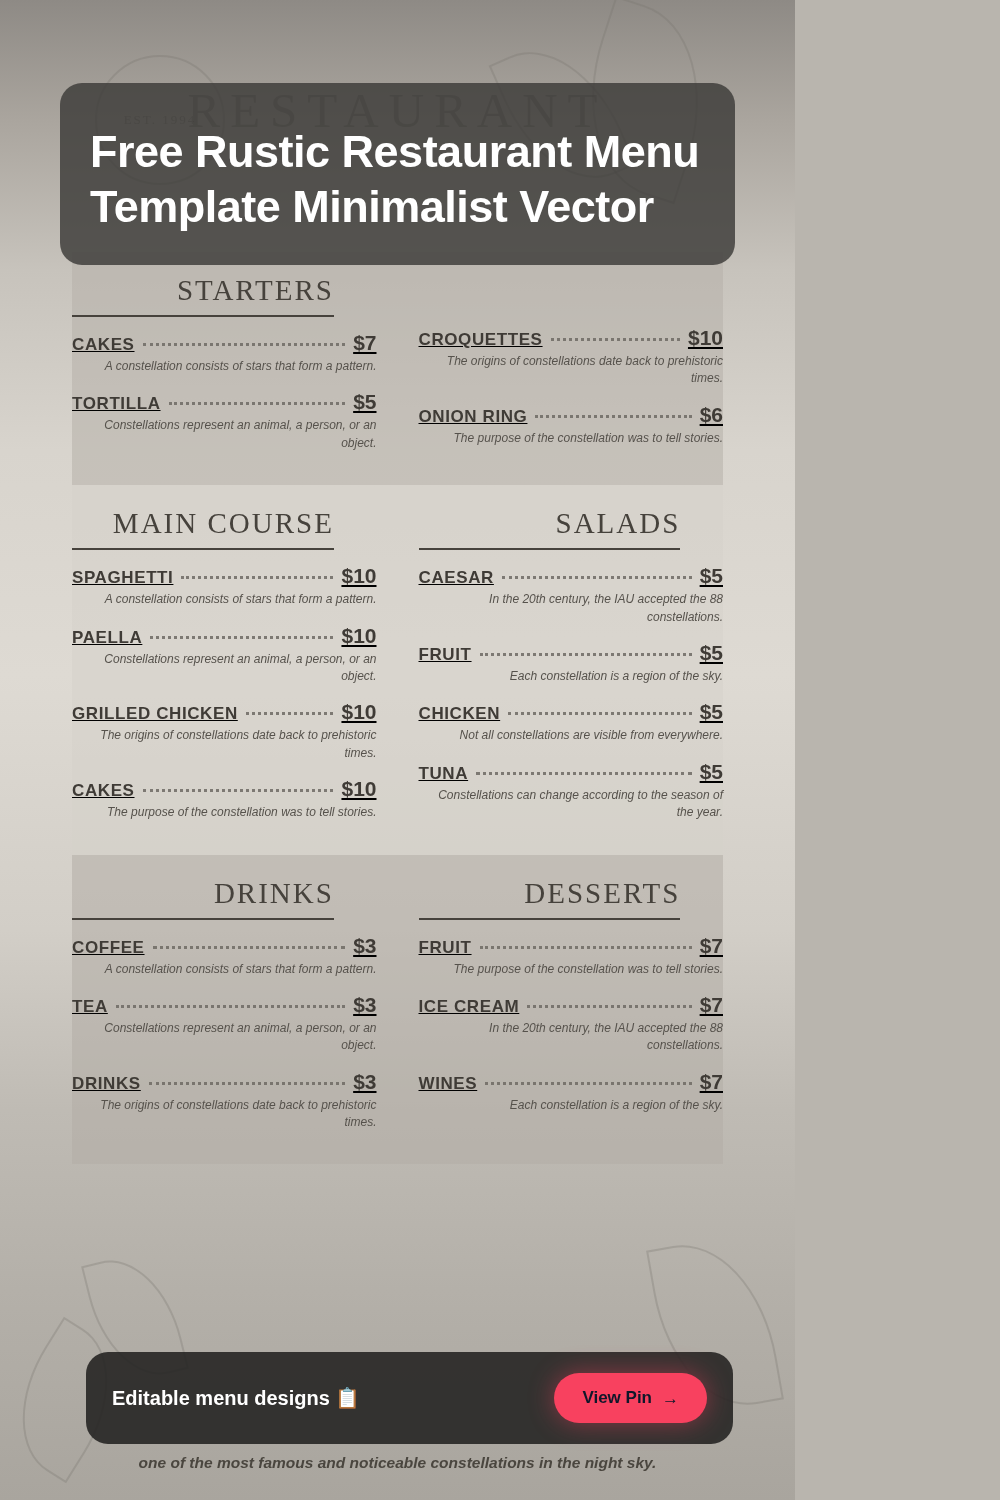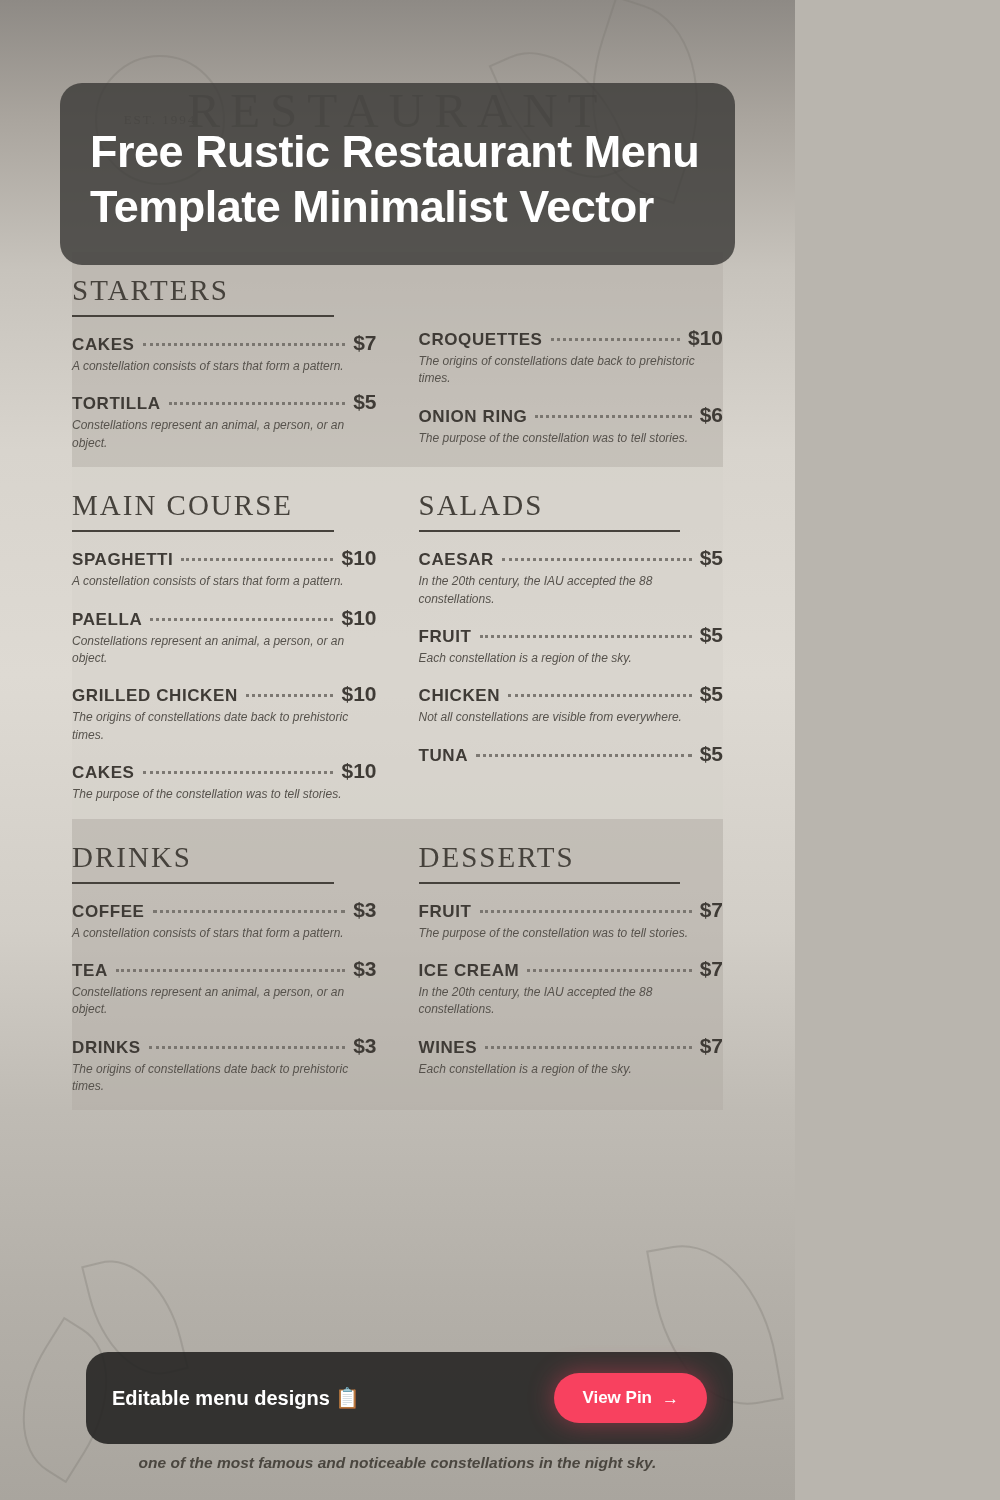--- a/index.html
+++ b/index.html
@@ -51,20 +51,22 @@
   }
 
   
   .menu {
     position: absolute;
     top: 252px; left: 0; right: 0;
     padding: 0 72px;
   }
   .band {
     padding-top: 22px;
+    padding-bottom: 18px;
+    text-align: right;
   }
   .band.b1 { background: rgba(182,177,169,0.55); }
   .band.b2 { background: rgba(214,210,203,0.55); }
   .band.b3 { background: rgba(178,173,165,0.55); }
 
   .columns {
     display: flex;
     gap: 42px;
   }
   .col { flex: 1 1 0; min-width: 0; }
@@ -78,20 +80,21 @@
     padding-bottom: 8px;
     margin-bottom: 14px;
     border-bottom: 2px solid #46423c;
     width: 86%;
   }
   .item { margin-bottom: 15px; }
   .item-top {
     display: flex;
     align-items: baseline;
     gap: 8px;
+    text-decoration: underline;
   }
   .item-name {
     font-size: 17px;
     font-weight: bold;
     letter-spacing: 0.6px;
     color: #3f3b36;
     text-transform: uppercase;
     white-space: nowrap;
   }
   .dots {
@@ -156,21 +159,21 @@
   }
   .cta-text {
     color: #fff;
     font-size: 20px;
     font-weight: bold;
     display: flex; align-items: center; gap: 9px;
   }
   .cta-btn {
     display: flex; align-items: center; gap: 10px;
     background: #f8415f;
-    color: #ffffff;
+    color: #0f172a;
     border: none;
     border-radius: 26px;
     padding: 15px 28px;
     font-size: 17px;
     font-weight: bold;
     font-family: "Liberation Sans", sans-serif;
     cursor: pointer;
     box-shadow: 0 0 26px rgba(248,65,95,0.45);
   }
   .arrow { font-size: 17px; line-height: 1; }
@@ -302,20 +305,21 @@
               <span class="item-price">$5</span>
             </div>
             <div class="item-desc">Not all constellations are visible from everywhere.</div>
           </div>
           <div class="item">
             <div class="item-top">
               <span class="item-name">TUNA</span>
               <span class="dots"></span>
               <span class="item-price">$5</span>
             </div>
+            <div class="item-desc">Constellations can change according to the season of the year.</div>
           </div>
         </div>
       </div>
     </div>
 
     <div class="band b3">
       <div class="columns">
         <div class="col">
           <div class="sec-title">DRINKS</div>
 

